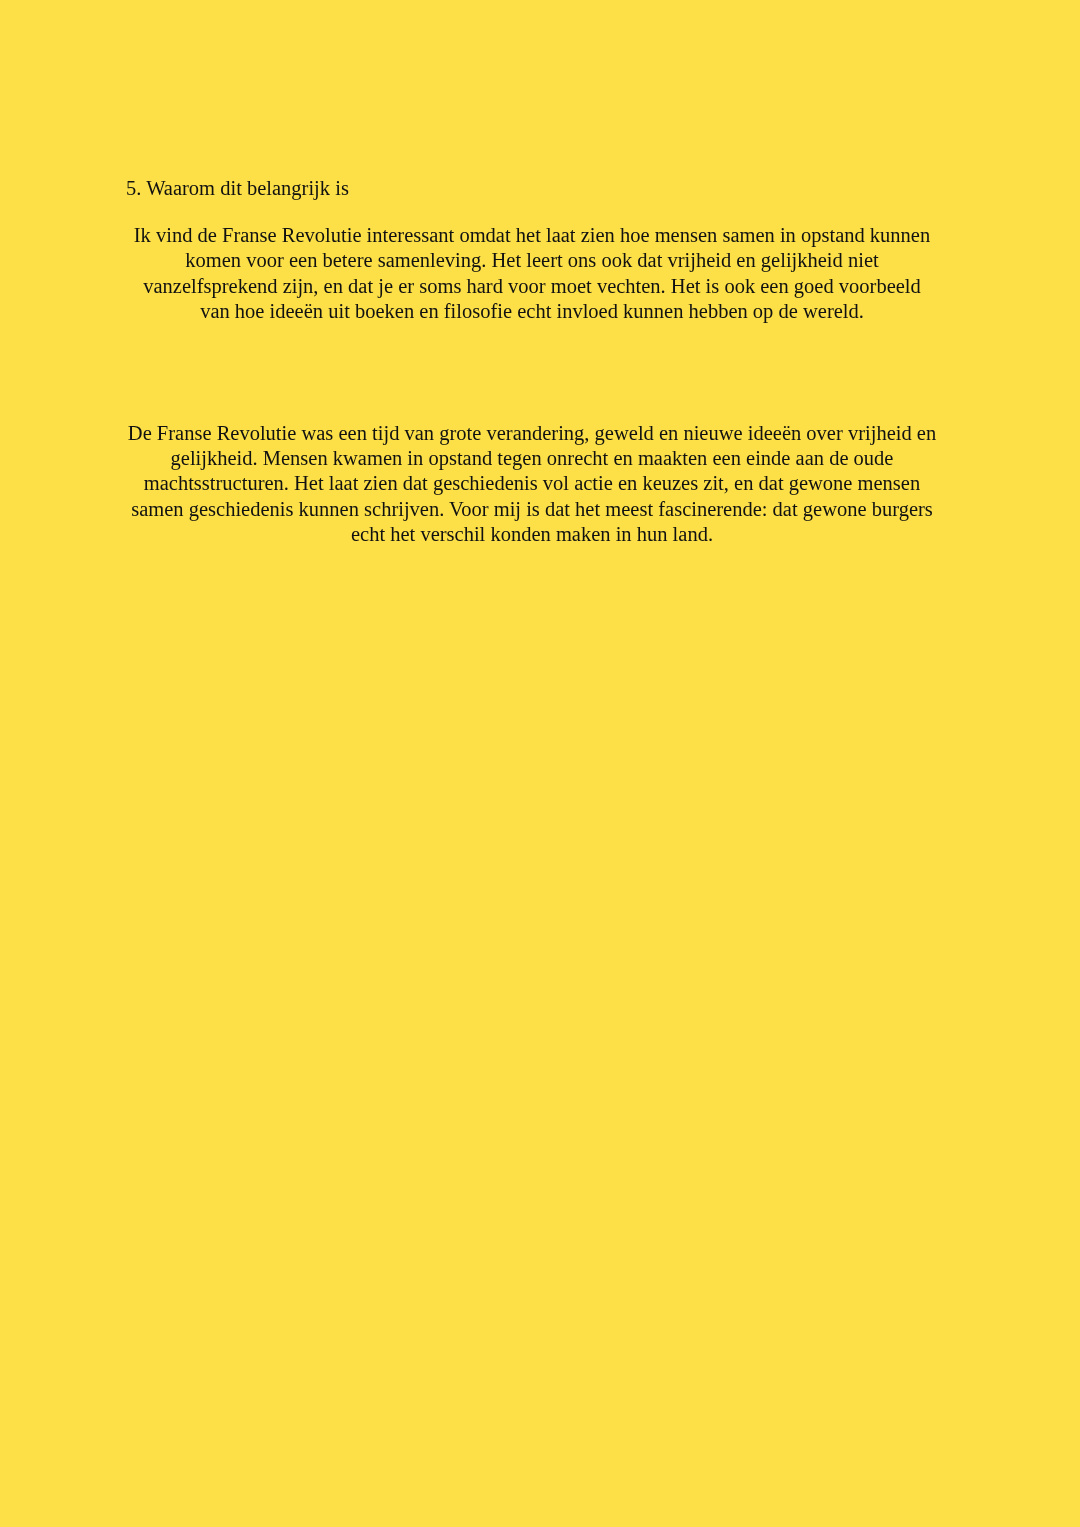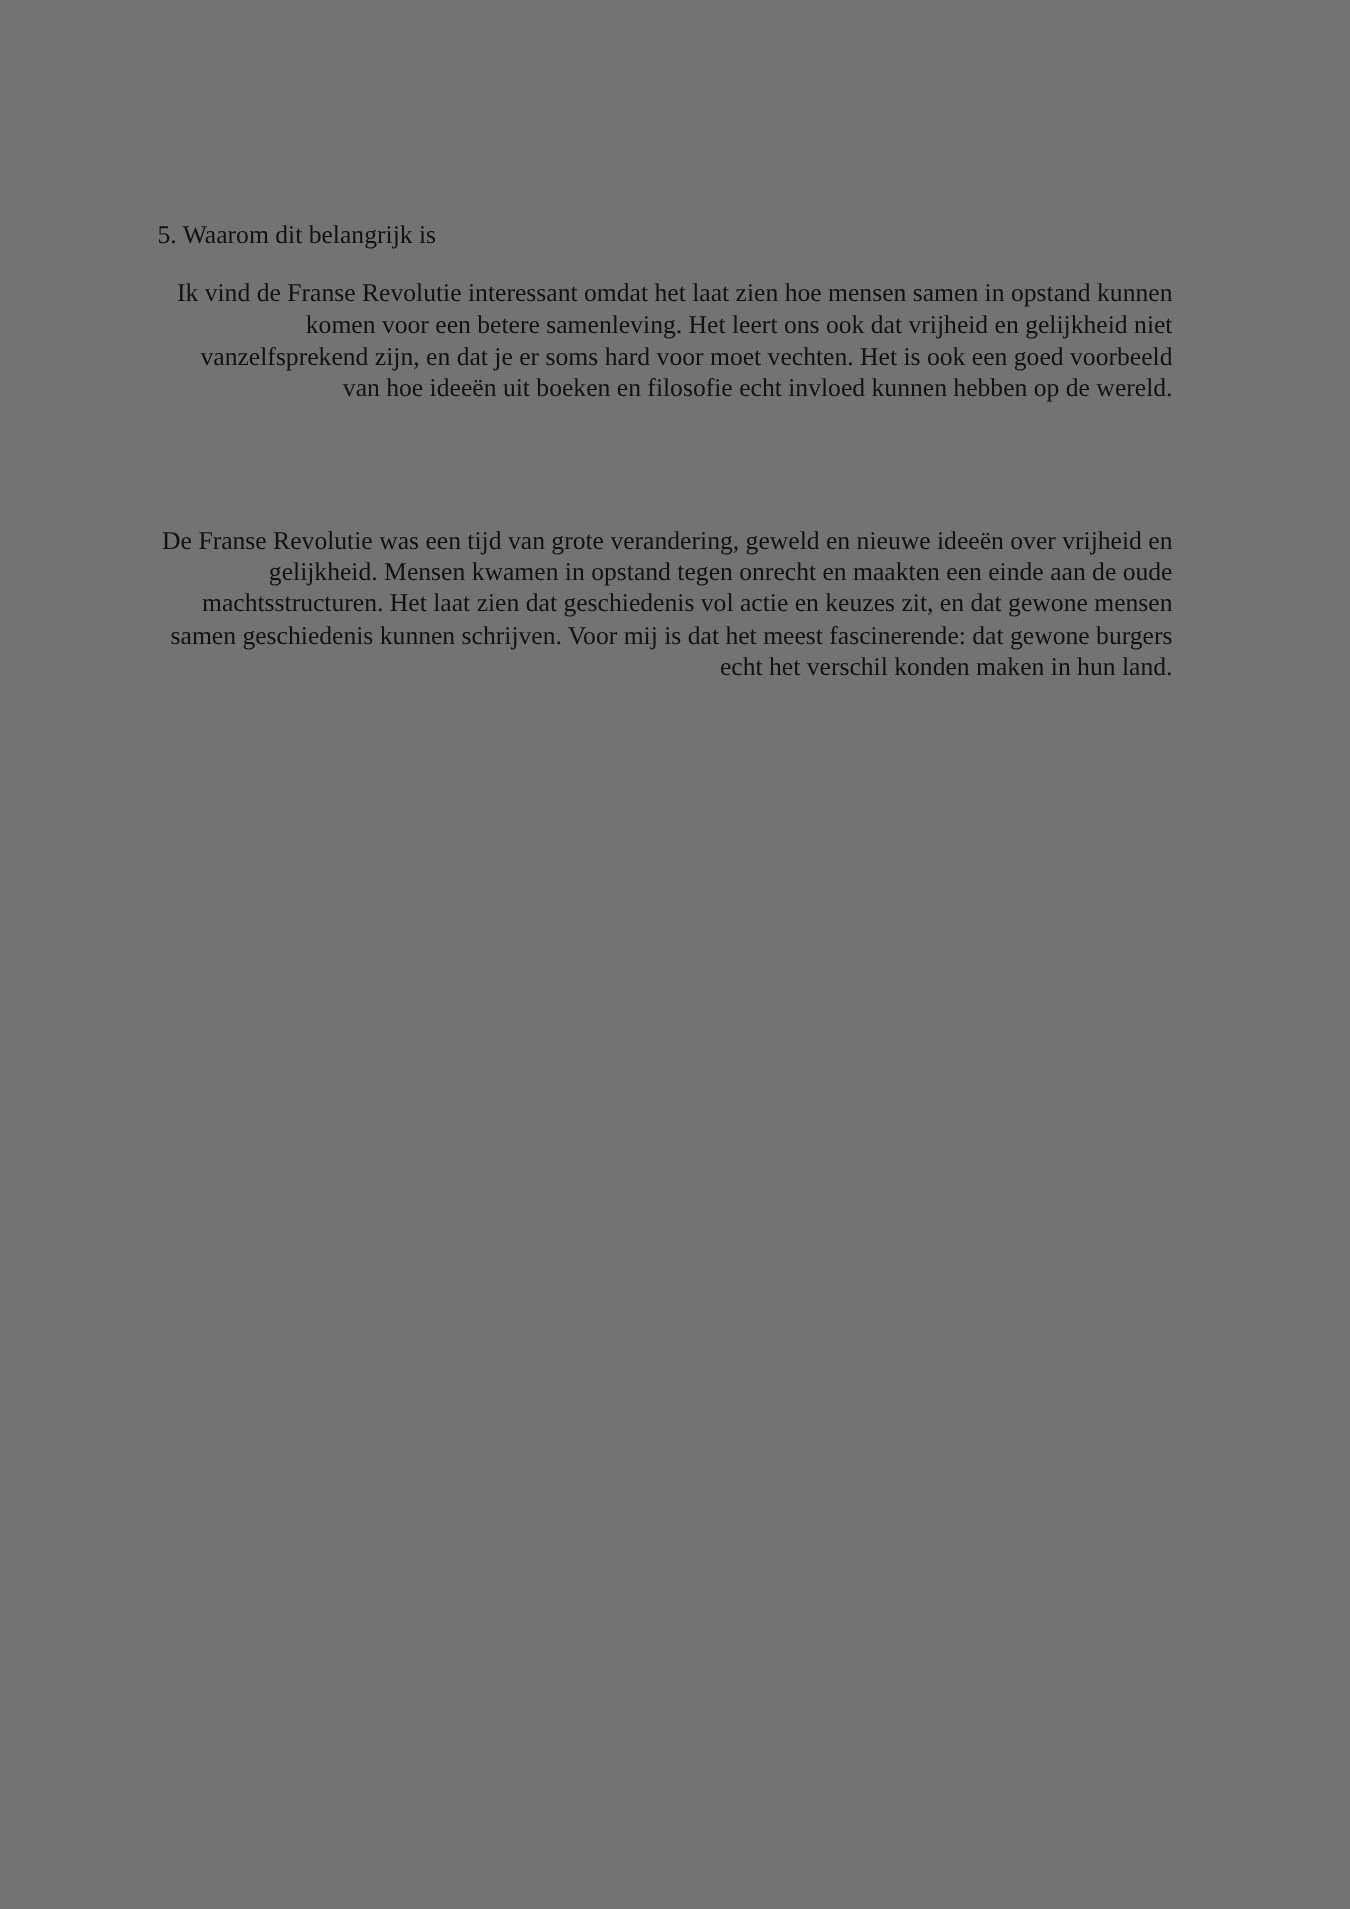--- a/index.html
+++ b/index.html
@@ -9,21 +9,21 @@
   }
   body {
     font-family: "Liberation Serif", "DejaVu Serif", serif;
     color: #111111;
     -webkit-font-smoothing: antialiased;
   }
   .page {
     position: relative;
     width: 1080px;
     height: 1527px;
-    background: #737373;
+    background: #fde047;
     overflow: hidden;
     box-sizing: border-box;
   }
   .content {
     position: absolute;
     left: 126px;
     top: 176px;
     width: 812px;
   }
   .section-heading {
@@ -32,21 +32,21 @@
     font-weight: normal;
     margin: 0;
     color: #111111;
     white-space: pre;
   }
   .body-paragraph {
     font-size: 20.5px;
     line-height: 25.4px;
     margin: 0;
     color: #111111;
-    text-align: right;
+    text-align: center;
     hyphens: none;
   }
   .gap-after-heading { height: 22px; }
   .gap-section       { height: 72px; }
   .gap-heading-para  { height: 24px; }
 </style>
 </head>
 <body>
 
 <div class="page">

